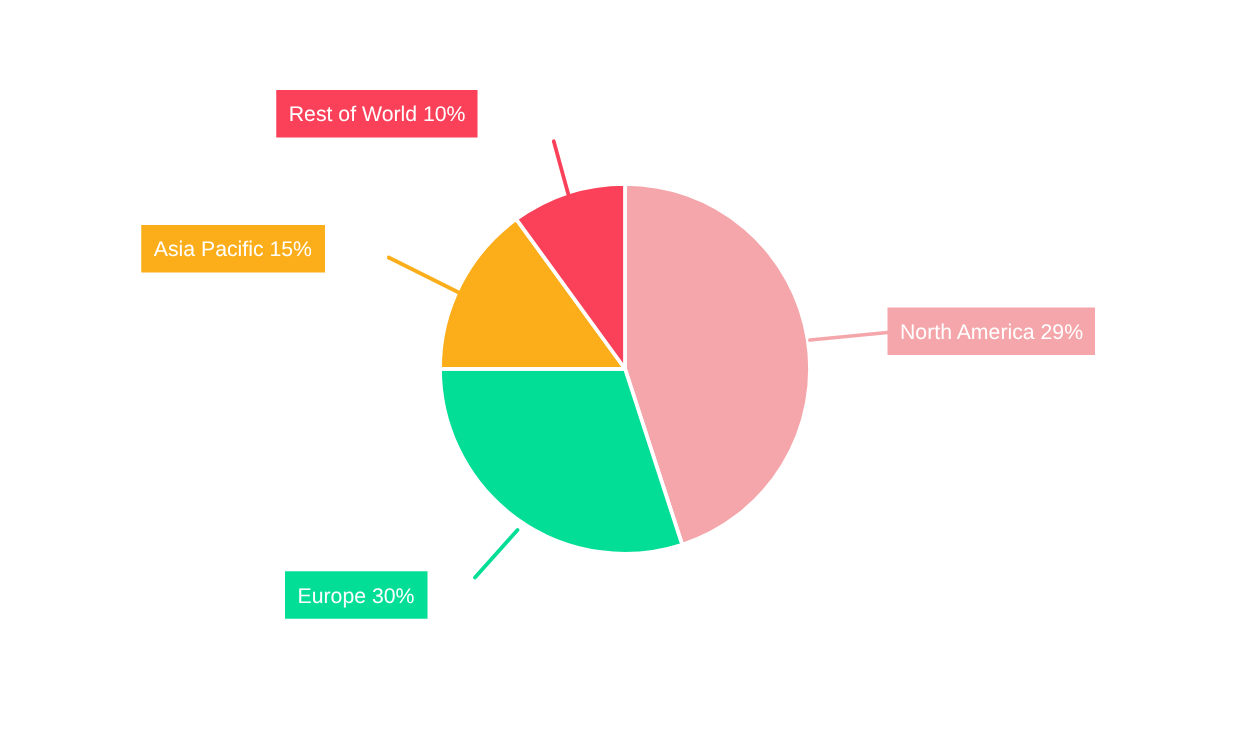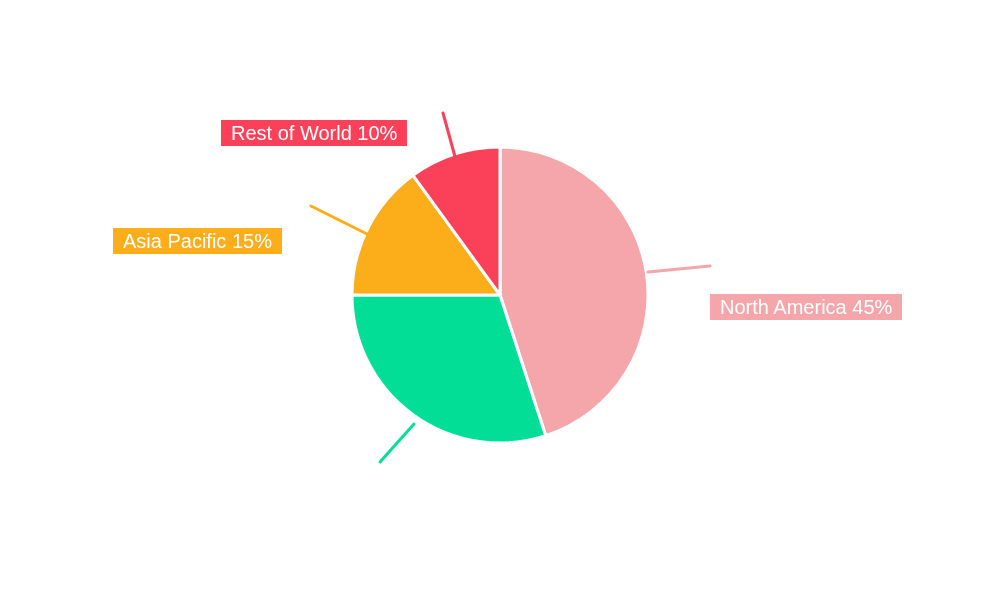--- a/index.html
+++ b/index.html
@@ -26,29 +26,28 @@
     width: 1000px;
     height: 600px;
     display: block;
   }
   .pie-label {
     position: absolute;
     display: flex;
     align-items: center;
     justify-content: flex-start;
     box-sizing: border-box;
-    height: 26px;
+    height: 38px;
     padding: 0 10px;
     color: #ffffff;
     font-family: "Liberation Sans", sans-serif;
-    font-size: 20px;
+    font-size: 17px;
     line-height: 41px;
     white-space: nowrap;
     letter-spacing: 0px;
-    margin-top: 48px;
   }
   .label-north-america {
     left: 710px;
     top: 246px;
   }
   .label-europe {
     left: 228px;
     top: 457px;
   }
   .label-asia-pacific {
@@ -79,20 +78,21 @@
     </g>
 
     <g>
       <path d="M 648 272 L 710 266" fill="none" stroke="#f5a6aa" stroke-width="3" stroke-linecap="round"></path>
       <path d="M 414 424 L 380 462" fill="none" stroke="#03de96" stroke-width="3" stroke-linecap="round"></path>
       <path d="M 371 236 L 311 206" fill="none" stroke="#fcae1a" stroke-width="3" stroke-linecap="round"></path>
       <path d="M 457 164 L 443 113" fill="none" stroke="#fa4159" stroke-width="3" stroke-linecap="round"></path>
     </g>
   </svg>
 
-  <div class="pie-label label-north-america" style="background:#f5a6aa;">North America 45%</div>
+  <div class="pie-label label-north-america" style="background:#f5a6aa;">North America 29%</div>
 
+  <div class="pie-label label-europe" style="background:#03de96;">Europe 30%</div>
 
   <div class="pie-label label-asia-pacific" style="background:#fcae1a;">Asia Pacific 15%</div>
 
   <div class="pie-label label-rest-of-world" style="background:#fa4159;">Rest of World 10%</div>
 
 </div>
 
 </body></html>

